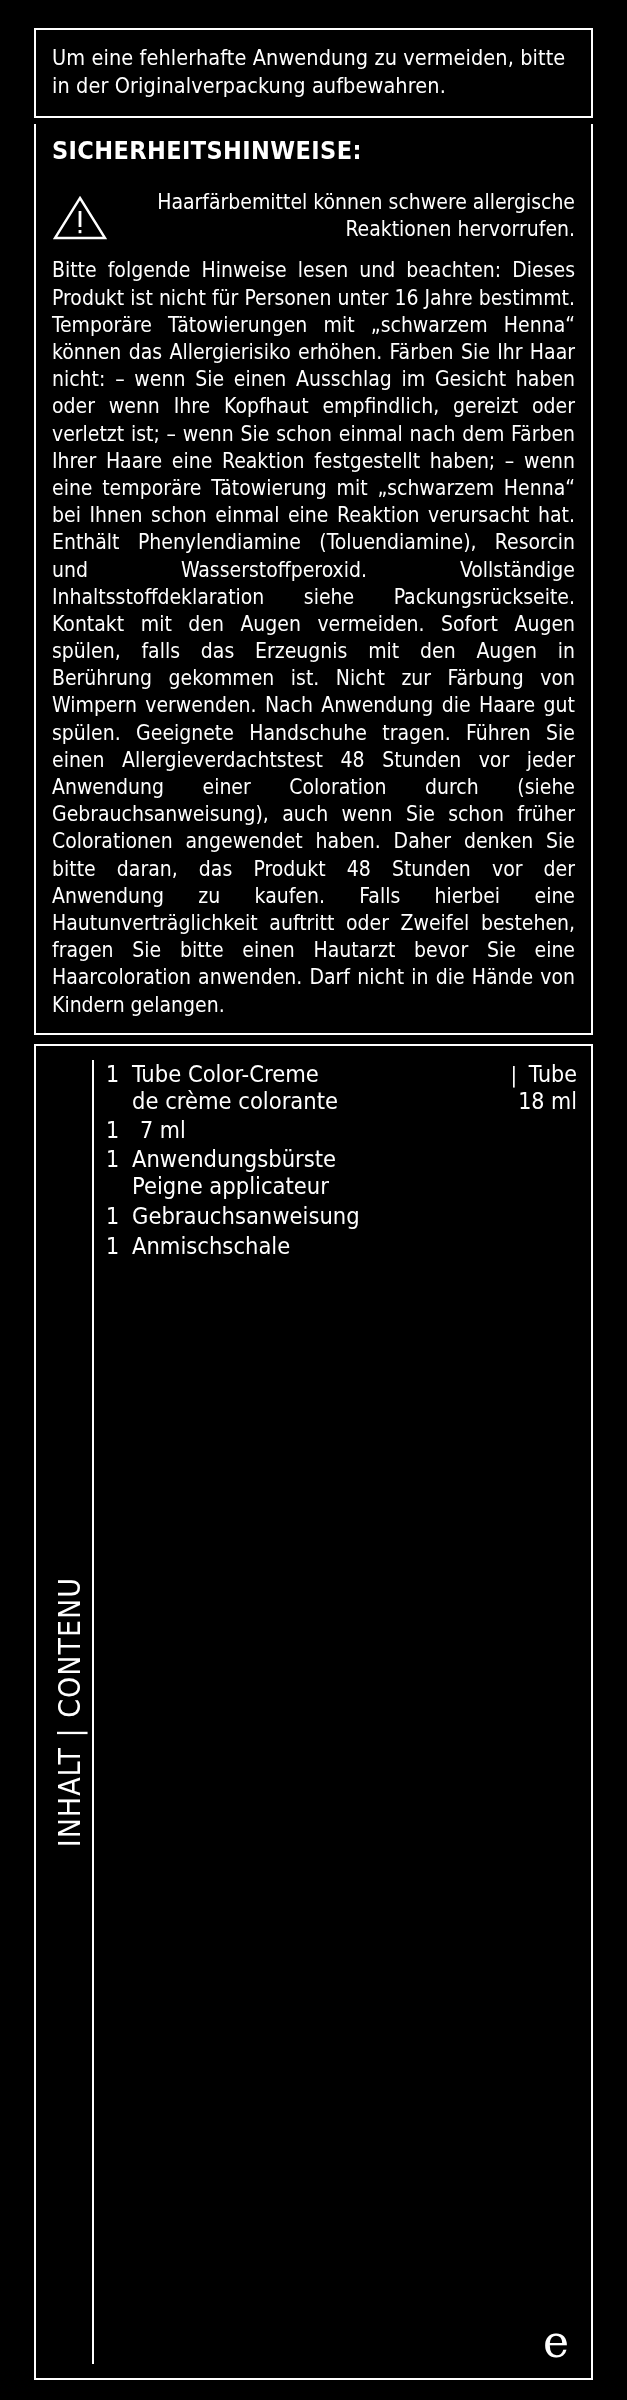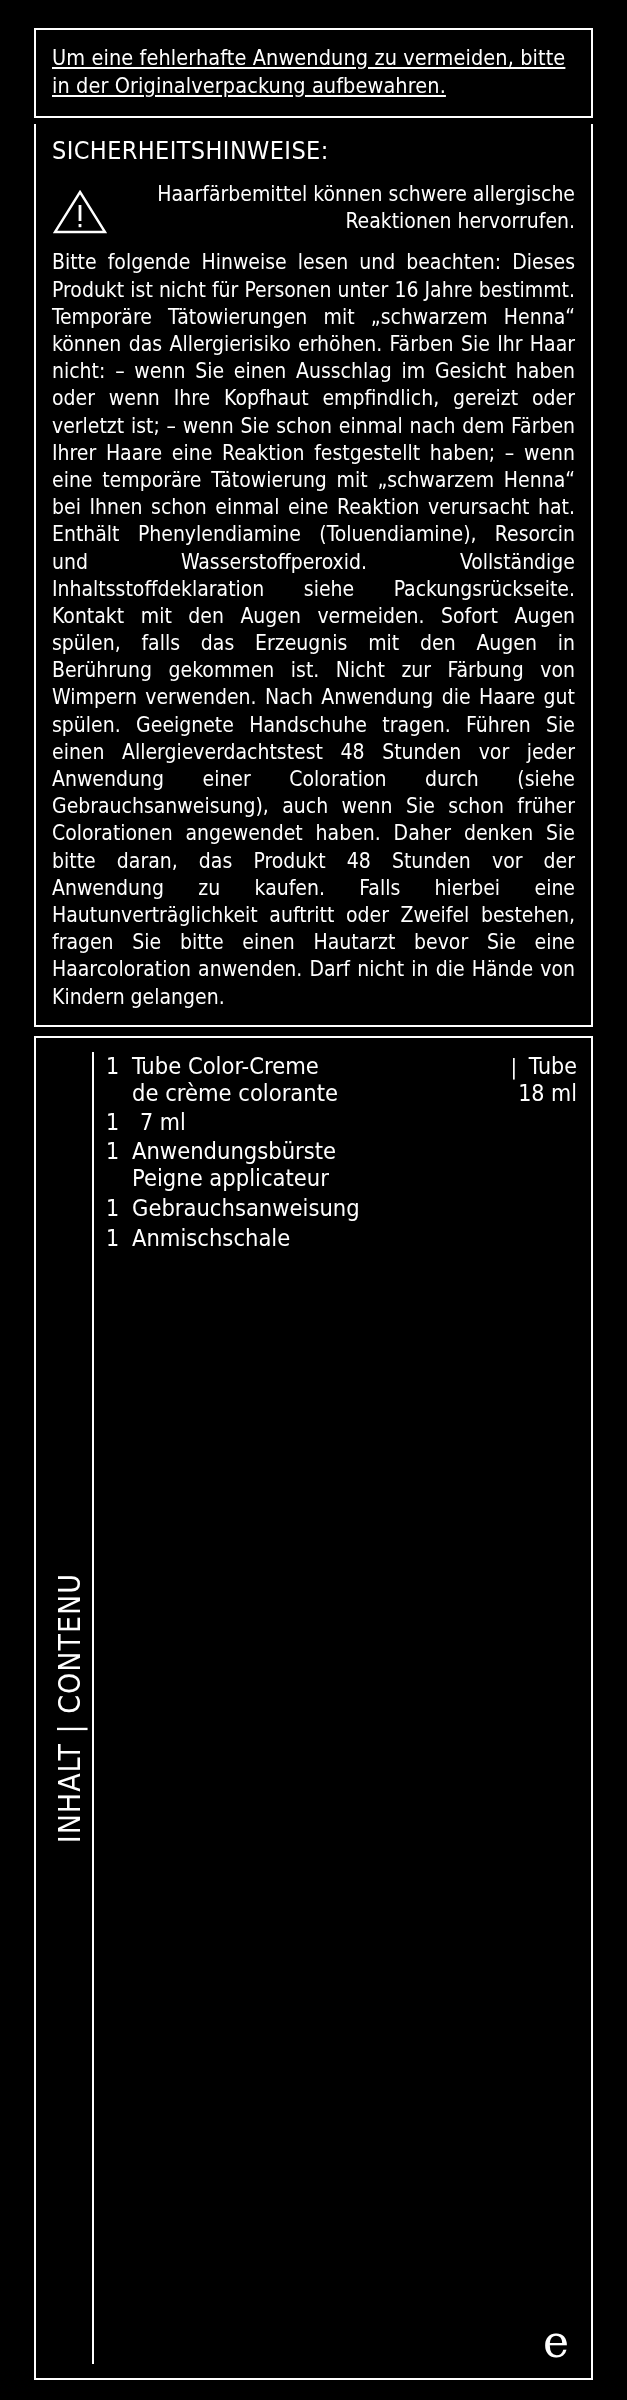--- a/index.html
+++ b/index.html
@@ -28,40 +28,40 @@
   .storage-box {
     border: 2px solid #ffffff;
     box-sizing: border-box;
     padding: 14px 16px 16px 16px;
   }
   .storage-text {
     font-size: 21.5px;
     line-height: 1.30;
     letter-spacing: 0.1px;
     font-stretch: condensed;
-    text-decoration: underline;
   }
 
   
   .safety-box {
     border: 2px solid #ffffff;
     border-top: none;
     box-sizing: border-box;
     padding: 12px 16px 14px 16px;
     margin-top: 6px;
     flex: 0 0 auto;
   }
   .safety-title {
     font-size: 25px;
     letter-spacing: 0.4px;
-    margin-bottom: 16px;
+    margin-bottom: 24px;
+    font-weight: bold;
   }
   .safety-head {
     display: flex;
-    align-items: flex-end;
+    align-items: center;
     gap: 10px;
   }
   .warn-icon {
     flex: 0 0 auto;
     width: 56px;
     height: 46px;
     margin-top: 4px;
   }
   .warn-icon svg { display: block; }
   .safety-head-text {

